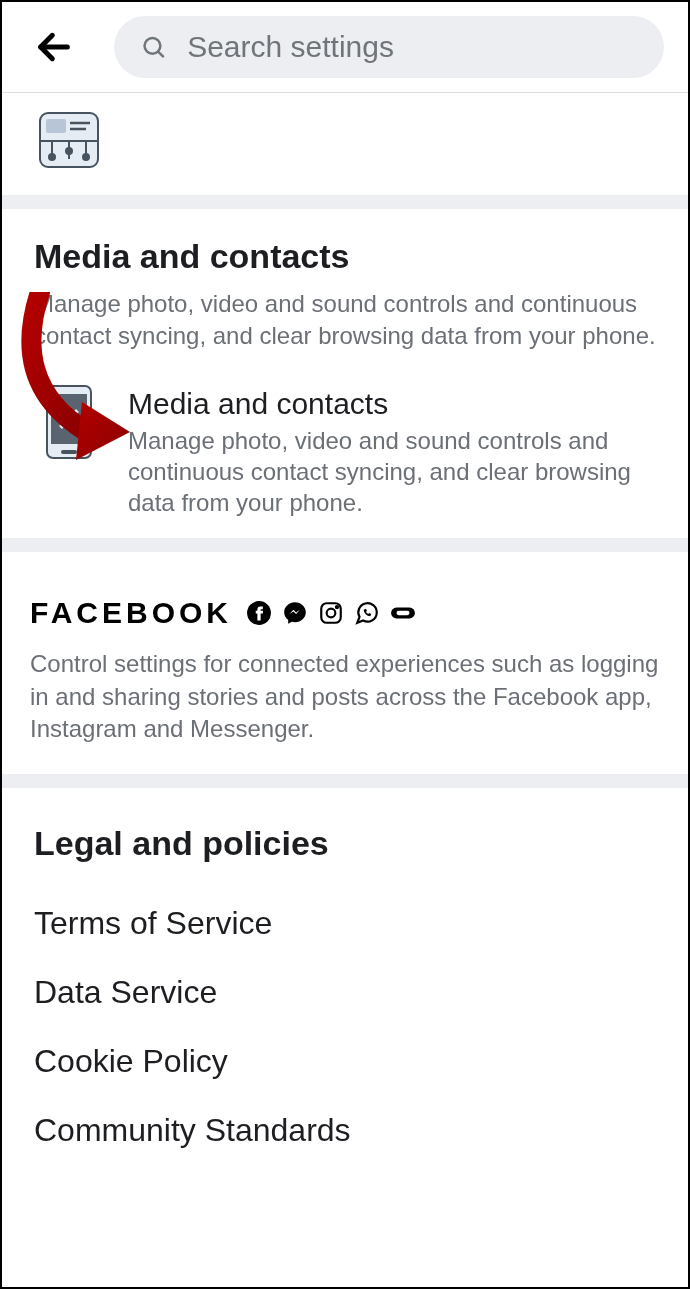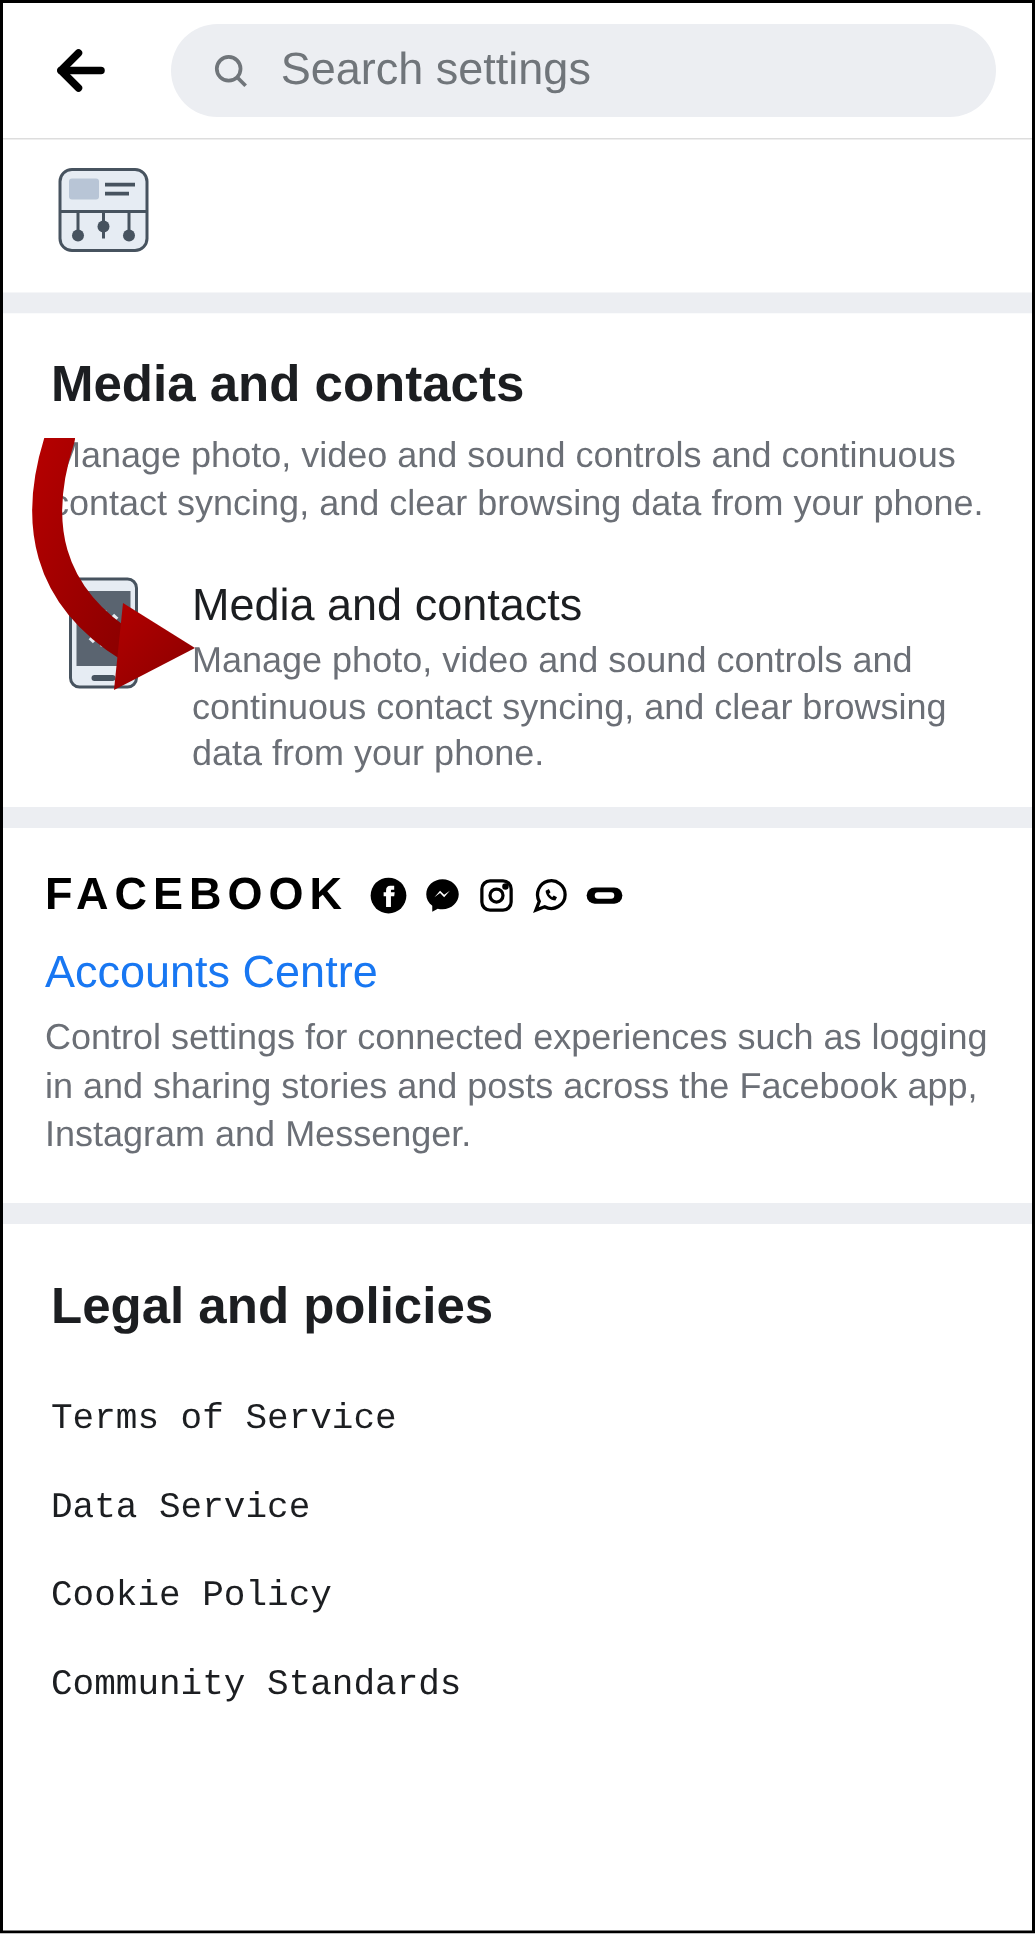--- a/index.html
+++ b/index.html
@@ -17,32 +17,32 @@
   .row { display:flex; gap: 24px; padding: 12px 32px 20px 32px; cursor:pointer; }
   .row .icon-box { width: 70px; height: 70px; flex-shrink:0; display:flex; align-items:center; justify-content:center; }
   .row .texts { flex:1; }
   .row .title { font-size: 30px; color:#1c1e21; font-weight: 500; margin-bottom: 4px; }
   .row .desc  { font-size: 24px; color:#6b6f76; line-height: 1.3; }
 
   .section { padding: 28px 32px 4px 32px; background:#fff; }
   .section h2 { font-size: 34px; font-weight: 600; color:#1c1e21; margin-bottom: 12px; }
   .section p.sub { font-size: 24px; color:#6b6f76; line-height: 1.35; margin-bottom: 18px; }
 
-  .fb-bar { padding: 28px 28px 0 28px; display:flex; align-items:center; gap: 14px; text-align: center; }
+  .fb-bar { padding: 44px 28px 0 28px; display:flex; align-items:center; gap: 14px; text-align: center; }
   .fb-word { font-size: 30px; letter-spacing: 4px; font-weight: 700; color:#000; }
   .fb-icons { display:flex; align-items:center; gap: 10px; }
   .fb-icons svg, .fb-icons .ico { width:26px; height:26px; }
 
   .accounts { padding: 18px 28px 28px 28px; }
   .accounts a { font-size: 30px; color:#1877f2; text-decoration:none; display:block; margin-bottom:10px; }
   .accounts p { font-size: 24px; color:#6b6f76; line-height:1.35; }
 
   .legal { padding: 36px 32px 0 32px; }
   .legal h2 { font-size: 34px; font-weight:700; margin-bottom: 26px; color:#1c1e21; }
-  .legal .item { font-size: 24px; color:#1c1e21; padding: 16px 0; cursor:pointer;font-family:Liberation Mono, monospace; }
+  .legal .item { font-size: 32px; color:#1c1e21; padding: 16px 0; cursor:pointer; }
 
   
   .arrow-annot { position:absolute; left: 10px; top: 290px; pointer-events:none; }
 </style>
 </head>
 <body>
 <div class="frame">
 
 <div class="header">
   <div class="back-btn">
@@ -135,21 +135,20 @@
           <path d="M9 9c0 3 3 6 6 6l1-2-2-1-1 1c-1-1-2-2-2-2l1-1-1-2-2 1z" fill="#000" stroke="none"></path>
         </svg>
     <svg viewBox="0 0 24 12" width="26" height="14">
           <rect x="1" y="1" width="22" height="10" rx="5" fill="#000"></rect>
           <rect x="6" y="4" width="12" height="4" rx="2" fill="#fff"></rect>
         </svg>
   </div>
 </div>
 
 <div class="accounts">
-  <a href="#">Accounts Centre</a>
   <p>Control settings for connected experiences such as logging in and sharing stories and posts across the Facebook app, Instagram and Messenger.</p>
 </div>
 
 <div class="divider"></div>
 
 <div class="legal">
   <h2>Legal and policies</h2>
   <div class="item">Terms of Service</div>
   <div class="item">Data Service</div>
   <div class="item">Cookie Policy</div>

